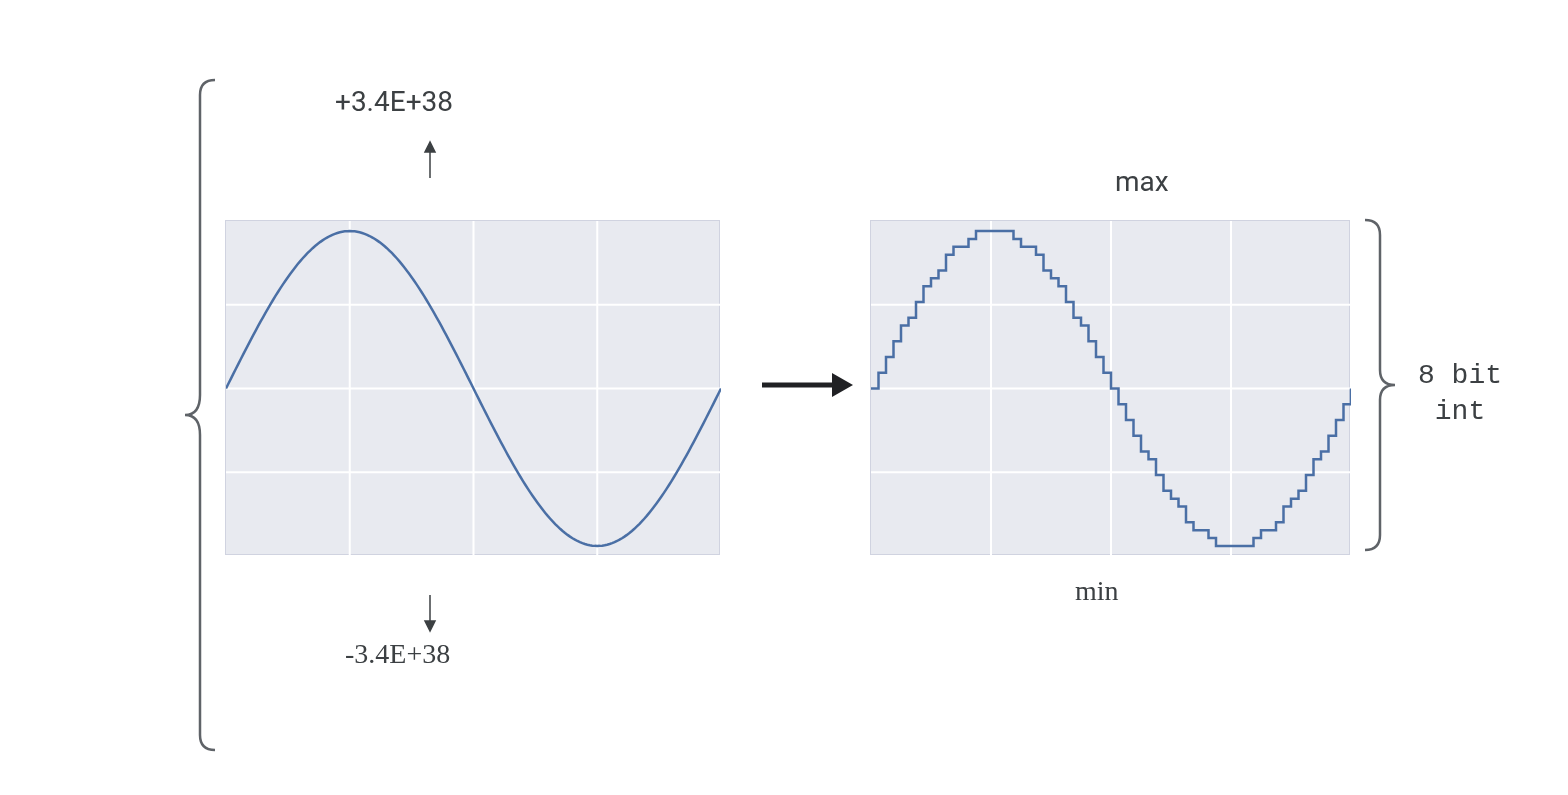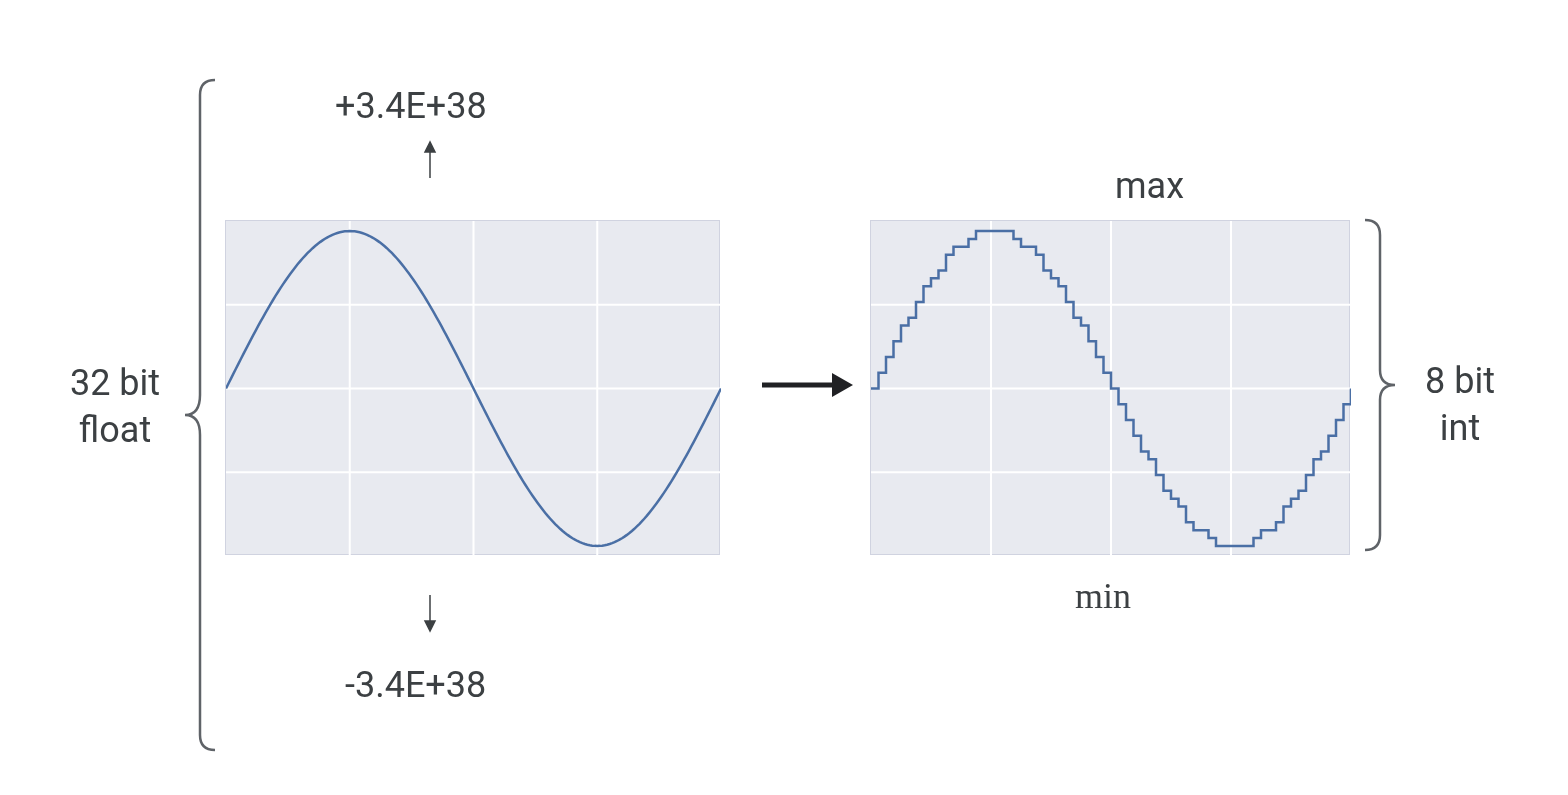--- a/index.html
+++ b/index.html
@@ -10,21 +10,21 @@
       height: 795px;
       position: relative;
     }
     .container {
       position: relative;
       width: 100%;
       height: 100%;
     }
     .label {
       position: absolute;
-      font-size: 36px;
+      font-size: 28px;
       color: #3c4043;
       text-align: center;
     }
     .left-brace {
       position: absolute;
       left: 180px;
       top: 75px;
       height: 675px;
     }
     .right-brace {
@@ -44,24 +44,20 @@
     .small-arrow {
       position: absolute;
     }
     svg { display: block; }
   </style>
 </head>
 <body>
 
 <div class="container">
 
-  <div class="label" style="left:55px; top:360px; width:120px; line-height:1.3;">
-    <span>32 bit</span><br>
-    <span>float</span>
-  </div>
 
   <div class="left-brace">
     <svg width="40" height="680" viewBox="0 0 40 680">
       <path d="M 35 5 Q 20 5 20 20 L 20 320 Q 20 340 5 340 Q 20 340 20 360 L 20 660 Q 20 675 35 675" fill="none" stroke="#5f6368" stroke-width="2.5"></path>
     </svg>
   </div>
 
   <div class="label" style="left:335px; top:85px;">+3.4E+38</div>
 
   <div class="small-arrow" style="left:422px; top:140px;">
@@ -85,21 +81,21 @@
       <path id="smooth-sine" fill="none" stroke="#4a6fa5" stroke-width="2.5" d="M 0.00 167.50 L 2.48 162.55 L 4.95 157.61 L 7.42 152.68 L 9.90 147.77 L 12.38 142.87 L 14.85 138.00 L 17.33 133.15 L 19.80 128.34 L 22.27 123.57 L 24.75 118.85 L 27.23 114.17 L 29.70 109.54 L 32.18 104.97 L 34.65 100.46 L 37.13 96.02 L 39.60 91.65 L 42.08 87.35 L 44.55 83.13 L 47.02 79.00 L 49.50 74.95 L 51.98 71.00 L 54.45 67.14 L 56.93 63.38 L 59.40 59.72 L 61.88 56.17 L 64.35 52.72 L 66.83 49.40 L 69.30 46.18 L 71.77 43.09 L 74.25 40.12 L 76.72 37.28 L 79.20 34.56 L 81.67 31.98 L 84.15 29.53 L 86.63 27.21 L 89.10 25.03 L 91.58 23.00 L 94.05 21.11 L 96.53 19.36 L 99.00 17.76 L 101.47 16.30 L 103.95 15.00 L 106.42 13.84 L 108.90 12.84 L 111.38 11.99 L 113.85 11.29 L 116.32 10.75 L 118.80 10.36 L 121.27 10.13 L 123.75 10.05 L 126.23 10.13 L 128.70 10.36 L 131.18 10.75 L 133.65 11.29 L 136.13 11.99 L 138.60 12.84 L 141.07 13.84 L 143.55 15.00 L 146.03 16.30 L 148.50 17.76 L 150.97 19.36 L 153.45 21.11 L 155.93 23.00 L 158.40 25.03 L 160.88 27.21 L 163.35 29.53 L 165.83 31.98 L 168.30 34.56 L 170.77 37.28 L 173.25 40.12 L 175.72 43.09 L 178.20 46.18 L 180.67 49.40 L 183.15 52.72 L 185.63 56.17 L 188.10 59.72 L 190.58 63.38 L 193.05 67.14 L 195.53 71.00 L 198.00 74.95 L 200.48 79.00 L 202.95 83.13 L 205.42 87.35 L 207.90 91.65 L 210.38 96.02 L 212.85 100.46 L 215.32 104.97 L 217.80 109.54 L 220.28 114.17 L 222.75 118.85 L 225.22 123.57 L 227.70 128.34 L 230.18 133.15 L 232.65 138.00 L 235.13 142.87 L 237.60 147.77 L 240.07 152.68 L 242.55 157.61 L 245.03 162.55 L 247.50 167.50 L 249.97 172.45 L 252.45 177.39 L 254.93 182.32 L 257.40 187.23 L 259.88 192.13 L 262.35 197.00 L 264.82 201.85 L 267.30 206.66 L 269.78 211.43 L 272.25 216.15 L 274.73 220.83 L 277.20 225.46 L 279.67 230.03 L 282.15 234.54 L 284.63 238.98 L 287.10 243.35 L 289.57 247.65 L 292.05 251.87 L 294.52 256.00 L 297.00 260.05 L 299.47 264.00 L 301.95 267.86 L 304.43 271.62 L 306.90 275.28 L 309.38 278.83 L 311.85 282.28 L 314.32 285.60 L 316.80 288.82 L 319.28 291.91 L 321.75 294.88 L 324.23 297.72 L 326.70 300.44 L 329.18 303.02 L 331.65 305.47 L 334.13 307.79 L 336.60 309.97 L 339.08 312.00 L 341.55 313.89 L 344.02 315.64 L 346.50 317.24 L 348.97 318.70 L 351.45 320.00 L 353.93 321.16 L 356.40 322.16 L 358.88 323.01 L 361.35 323.71 L 363.82 324.25 L 366.30 324.64 L 368.77 324.87 L 371.25 324.95 L 373.73 324.87 L 376.20 324.64 L 378.68 324.25 L 381.15 323.71 L 383.63 323.01 L 386.10 322.16 L 388.57 321.16 L 391.05 320.00 L 393.53 318.70 L 396.00 317.24 L 398.48 315.64 L 400.95 313.89 L 403.42 312.00 L 405.90 309.97 L 408.38 307.79 L 410.85 305.47 L 413.32 303.02 L 415.80 300.44 L 418.27 297.72 L 420.75 294.88 L 423.22 291.91 L 425.70 288.82 L 428.18 285.60 L 430.65 282.28 L 433.13 278.83 L 435.60 275.28 L 438.07 271.62 L 440.55 267.86 L 443.03 264.00 L 445.50 260.05 L 447.98 256.00 L 450.45 251.87 L 452.93 247.65 L 455.40 243.35 L 457.88 238.98 L 460.35 234.54 L 462.83 230.03 L 465.30 225.46 L 467.77 220.83 L 470.25 216.15 L 472.72 211.43 L 475.20 206.66 L 477.68 201.85 L 480.15 197.00 L 482.63 192.13 L 485.10 187.23 L 487.57 182.32 L 490.05 177.39 L 492.52 172.45 L 495.00 167.50 "></path>
     </svg>
   </div>
 
   <div class="small-arrow" style="left:422px; top:593px;">
     <svg width="16" height="40" viewBox="0 0 16 40">
       <path d="M 8 2 L 8 34 M 8 38 L 3 28 L 13 28 Z" fill="#3c4043" stroke="#3c4043" stroke-width="1.5"></path>
     </svg>
   </div>
 
-  <div class="label" style="left:345px; top:664px;">-3.4E+38</div>
+  <div class="label" style="left:345px; top:638px;font-family:Liberation Serif, serif;">-3.4E+38</div>
 
   <div class="arrow-icon" style="left:760px; top:370px;">
     <svg width="95" height="30" viewBox="0 0 95 30">
       <line x1="2" y1="15" x2="77" y2="15" stroke="#202124" stroke-width="5"></line>
       <path d="M 72 3 L 93 15 L 72 27 Z" fill="#202124"></path>
     </svg>
   </div>
 
   <div class="label" style="left:1115px; top:165px;">max</div>
 
@@ -120,18 +116,18 @@
   </div>
 
   <div class="label" style="left:1075px; top:575px;font-family:Liberation Serif, serif;">min</div>
 
   <div class="right-brace">
     <svg width="40" height="340" viewBox="0 0 40 340">
       <path d="M 5 5 Q 20 5 20 20 L 20 155 Q 20 170 35 170 Q 20 170 20 185 L 20 320 Q 20 335 5 335" fill="none" stroke="#5f6368" stroke-width="2.5"></path>
     </svg>
   </div>
 
-  <div class="label" style="left:1415px; top:358px; width:90px; line-height:1.3;">
+  <div class="label" style="left:1415px; top:358px; width:90px; line-height:1.3;font-family:Liberation Mono, monospace;">
     <span>8 bit</span><br>
     <span>int</span>
   </div>
 
 </div>
 
 </body></html>

